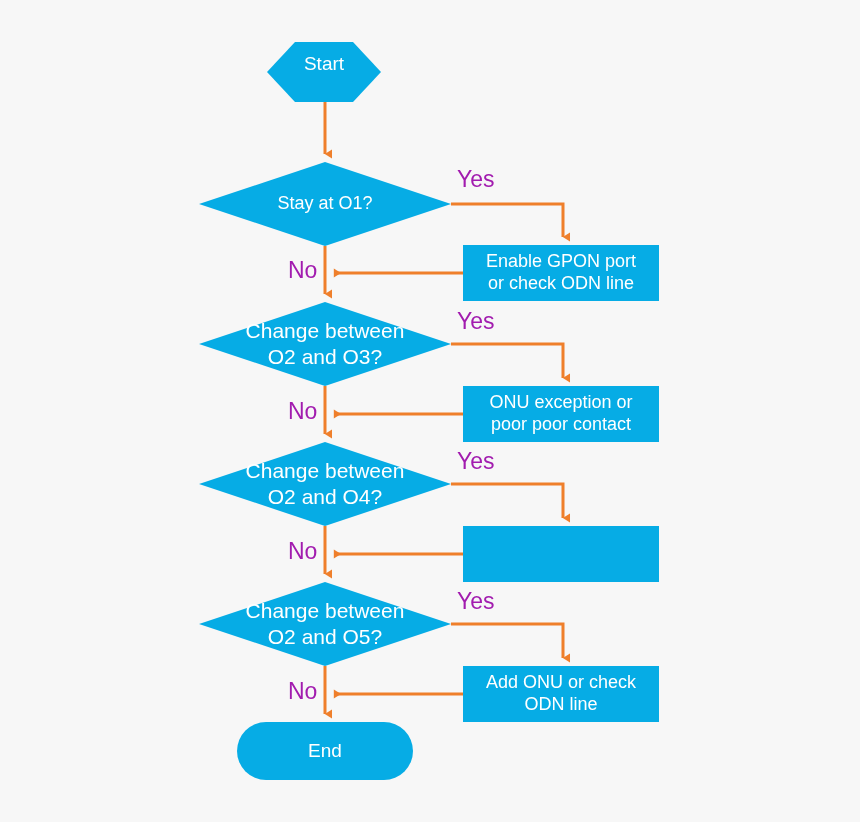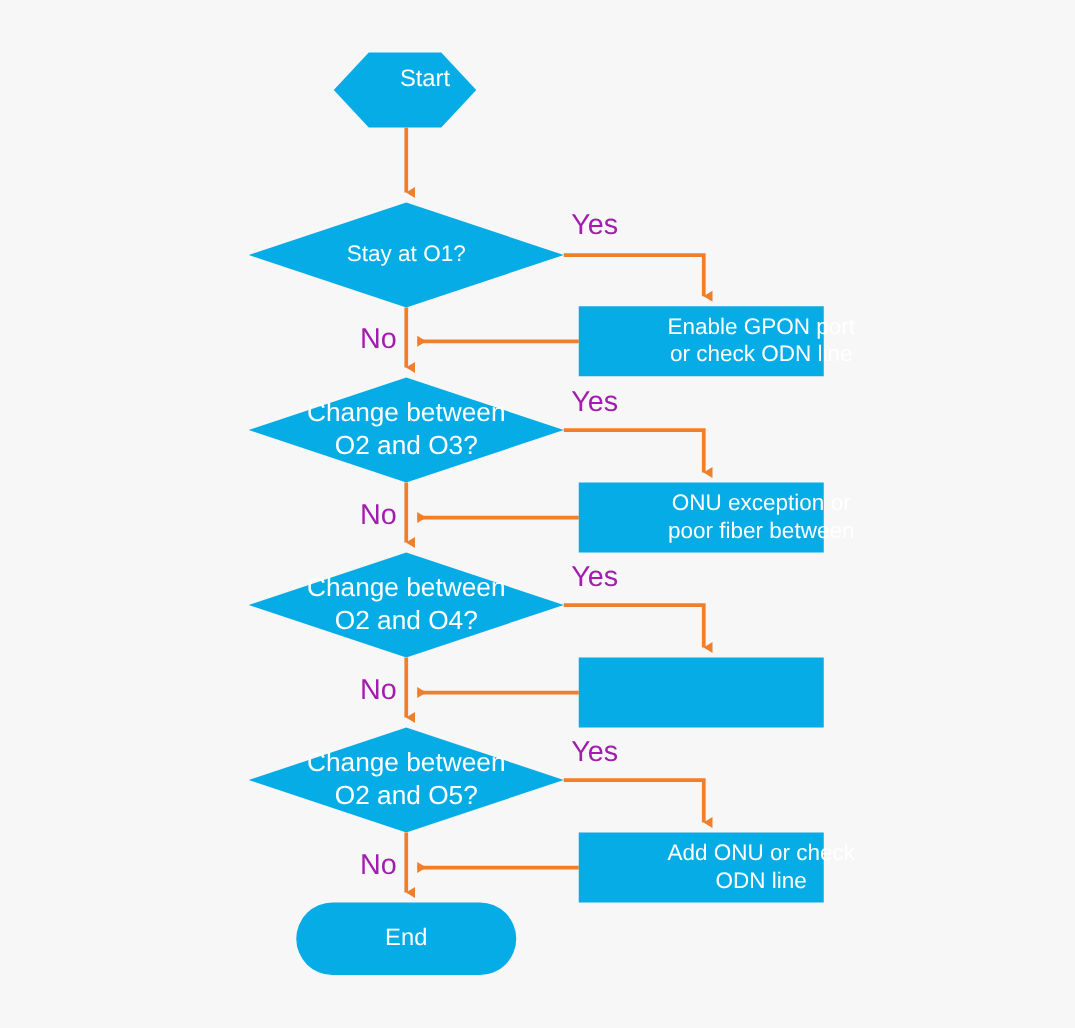--- a/index.html
+++ b/index.html
@@ -40,21 +40,20 @@
     white-space: pre-line;
   }
   .terminator-label {
     font-size: 19px;
   }
   .decision-label {
     font-size: 21px;
   }
   .process-label {
     font-size: 18px;
-    padding-left: 48px;
   }
   .edge-label {
     position: absolute;
     color: #a21caf;
     font-family: "Liberation Sans", sans-serif;
     font-size: 23px;
     line-height: 1;
     white-space: nowrap;
   }
 </style>
@@ -113,32 +112,32 @@
 
     <path d="M325,526 L325,574" stroke="#ef7f2b" stroke-width="3" fill="none" marker-end="url(#arrow-down)"></path>
 
     <path d="M451,624 L563,624 L563,658" stroke="#ef7f2b" stroke-width="3" fill="none" marker-end="url(#arrow-down)"></path>
 
     <path d="M463,694 L334,694" stroke="#ef7f2b" stroke-width="3" fill="none" marker-end="url(#arrow-left)"></path>
 
     <path d="M325,666 L325,714" stroke="#ef7f2b" stroke-width="3" fill="none" marker-end="url(#arrow-down)"></path>
   </svg>
 
-  <div class="node-label terminator-label" style="left:283px; top:42px; width:114px; height:44px;">Start</div>
+  <div class="node-label terminator-label" style="left:267px; top:42px; width:114px; height:44px;">Start</div>
 
   <div class="node-label decision-label" style="left:215px; top:174px; width:220px; height:60px; font-size:18px;">Stay at O1?</div>
 
   <div class="node-label process-label" style="left:463px; top:245px; width:196px; height:56px;">Enable GPON port
 or check ODN line</div>
 
   <div class="node-label decision-label" style="left:225px; top:314px; width:200px; height:60px;">Change between
 O2 and O3?</div>
 
   <div class="node-label process-label" style="left:463px; top:386px; width:196px; height:56px;">ONU exception or
-poor fiber between</div>
+poor poor contact</div>
 
   <div class="node-label decision-label" style="left:225px; top:454px; width:200px; height:60px;">Change between
 O2 and O4?</div>
 
 
   <div class="node-label decision-label" style="left:225px; top:594px; width:200px; height:60px;">Change between
 O2 and O5?</div>
 
   <div class="node-label terminator-label" style="left:237px; top:722px; width:176px; height:58px;">End</div>
 

